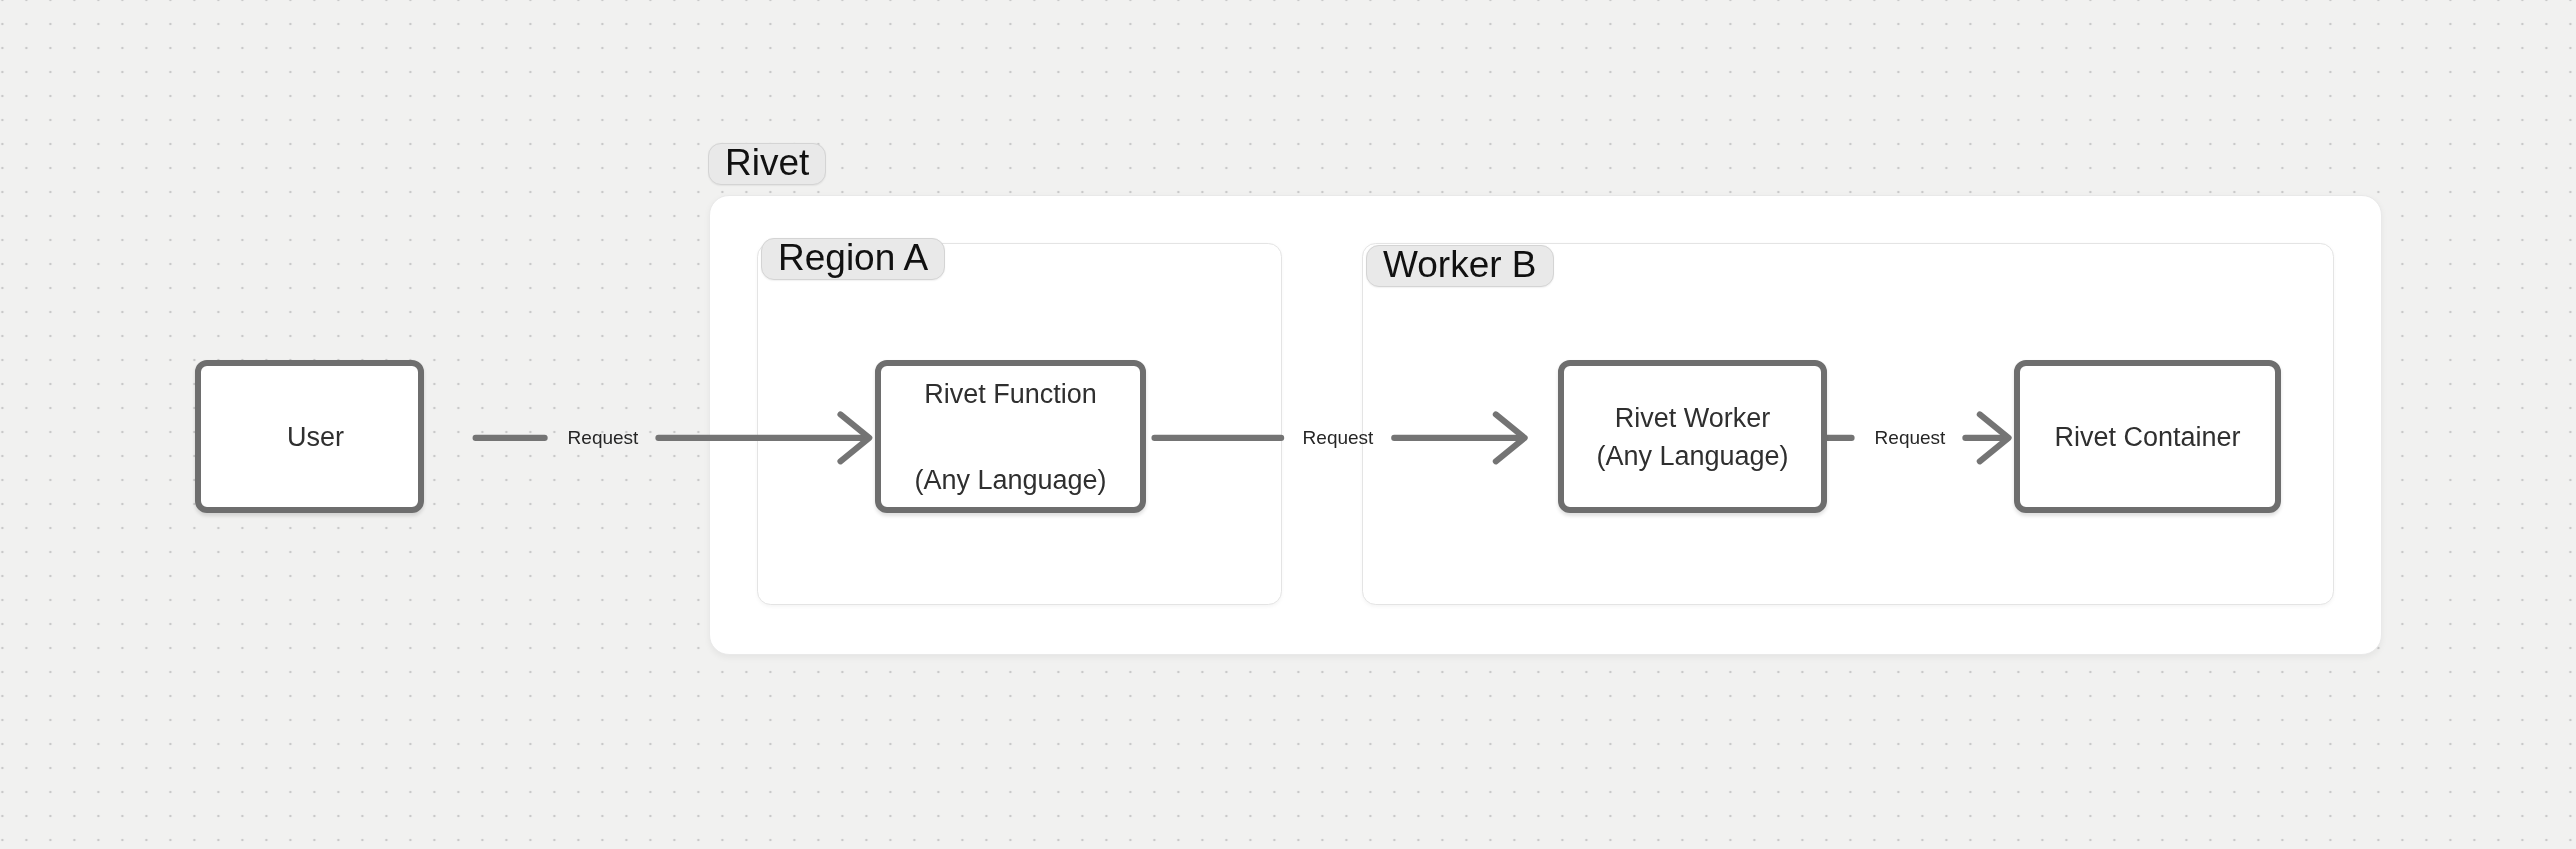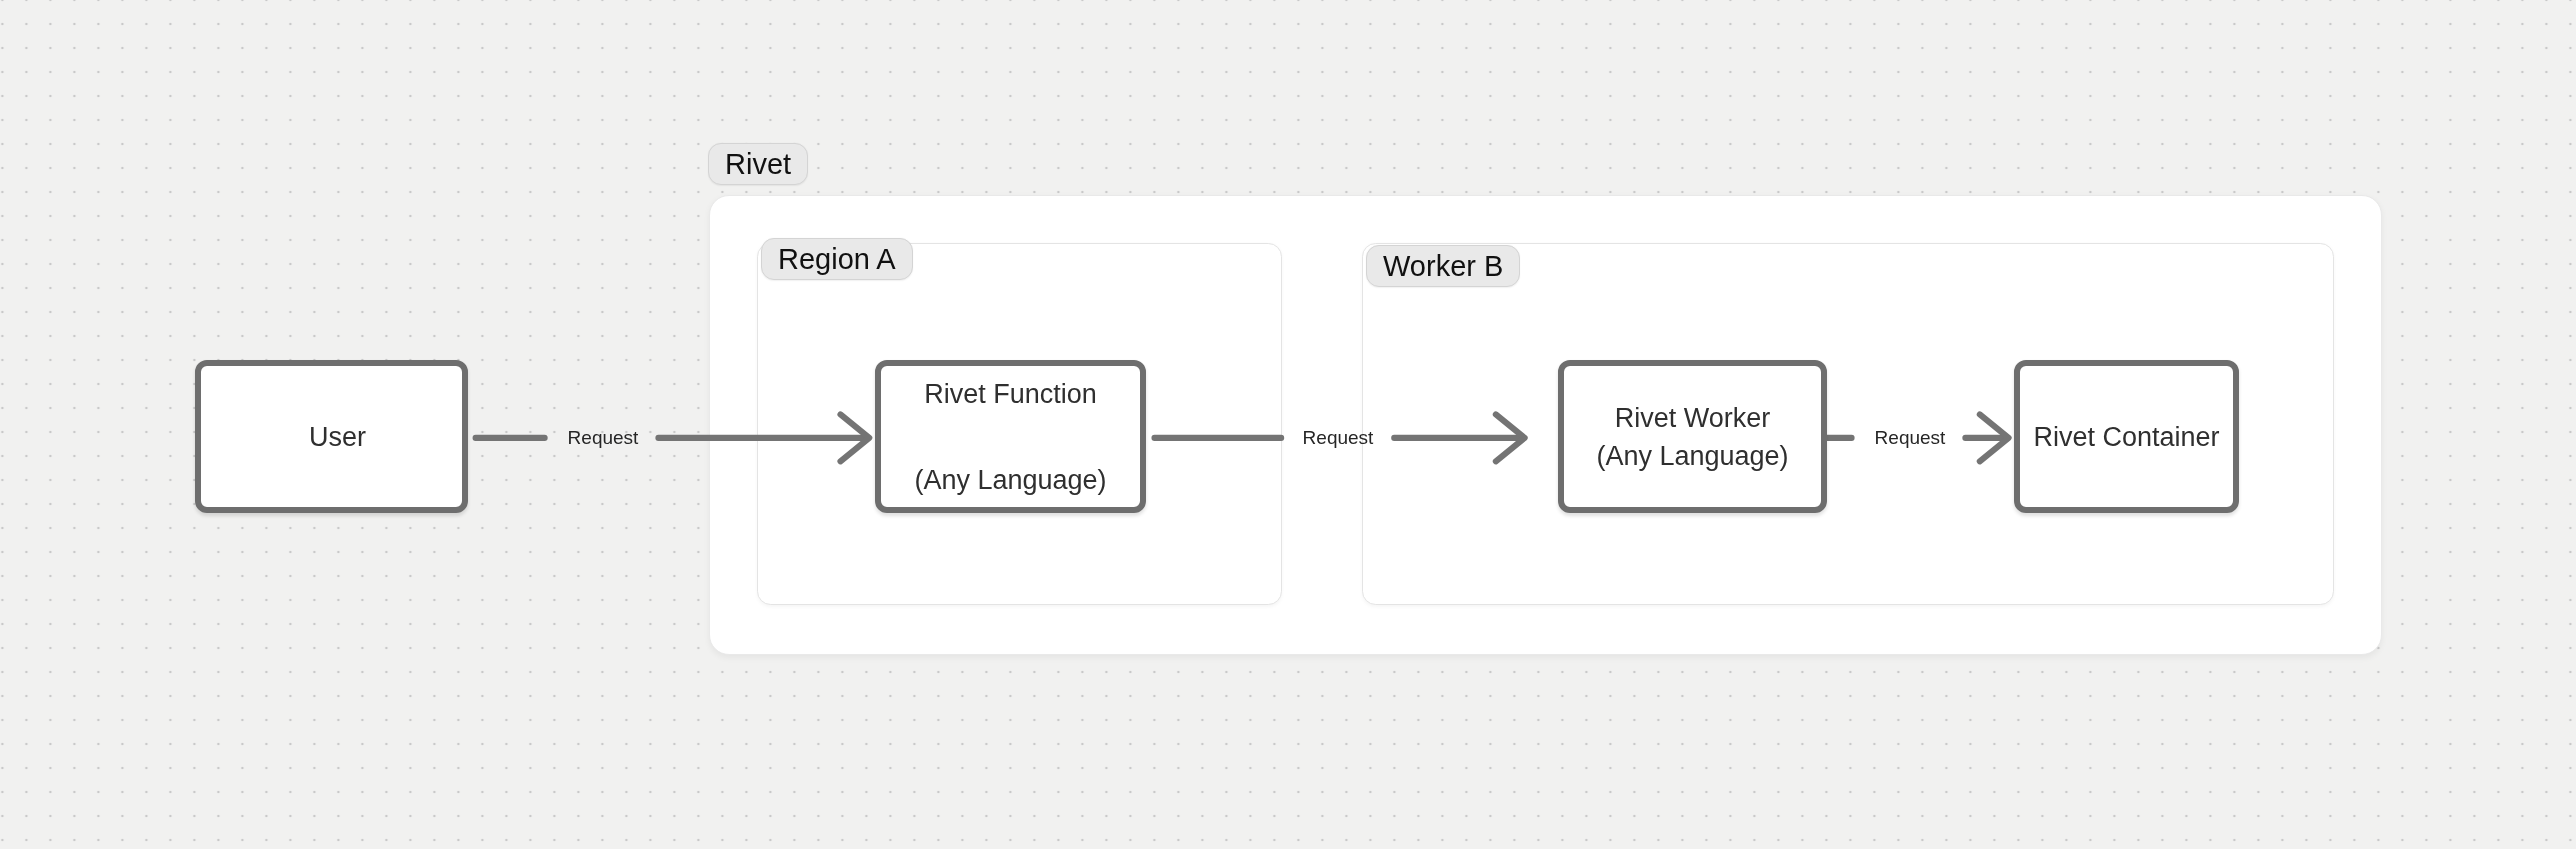--- a/index.html
+++ b/index.html
@@ -39,27 +39,27 @@
     z-index: 2;
   }
   .group-region-a { left: 757px;  width: 525px;  }
   .group-region-b { left: 1362px; width: 972px; }
 
   .badge {
     position: absolute;
     height: 42px;
     padding: 0 16px;
     display: inline-flex;
-    align-items: center;
+    align-items: flex-end;
     justify-content: center;
     background: #e9e9e9;
     border: 1.5px solid #d4d4d4;
     border-radius: 13px;
     box-sizing: border-box;
-    font-size: 29px;
+    font-size: 37px;
     color: #111111;
     white-space: nowrap;
     box-shadow: 0 0.8px 1.5px rgba(0,0,0,0.06);
     z-index: 6;
   }
   .badge-rivet    { left: 708px;  top: 143px; }
   .badge-region-a { left: 761px; top: 238px; }
   .badge-region-b { left: 1366px; top: 245px; }
 
   .node {
@@ -74,24 +74,24 @@
     flex-direction: column;
     align-items: center;
     justify-content: center;
     text-align: center;
     font-size: 27px;
     line-height: 38px;
     color: #2f2f2f;
     box-shadow: 0 2.3px 3.8px rgba(0,0,0,0.12);
     z-index: 4;
   }
-  .node-user            { left: 195px;  width: 273px; padding-left: 12px; }
+  .node-user            { left: 195px;  width: 229px; padding-left: 12px; }
   .node-rivet-function  { left: 875px; width: 271px; gap: 48px; }
   .node-rivet-worker    { left: 1531px; width: 269px; margin-left: 27px; }
-  .node-rivet-container { left: 2014px; width: 225px; }
+  .node-rivet-container { left: 2014px; width: 267px; }
 
   .edges-layer {
     position: absolute;
     left: 0; top: 0;
     width: 2576px; height: 850px;
     z-index: 3;
     pointer-events: none;
   }
   .edges-layer path {
     stroke: #747474;

